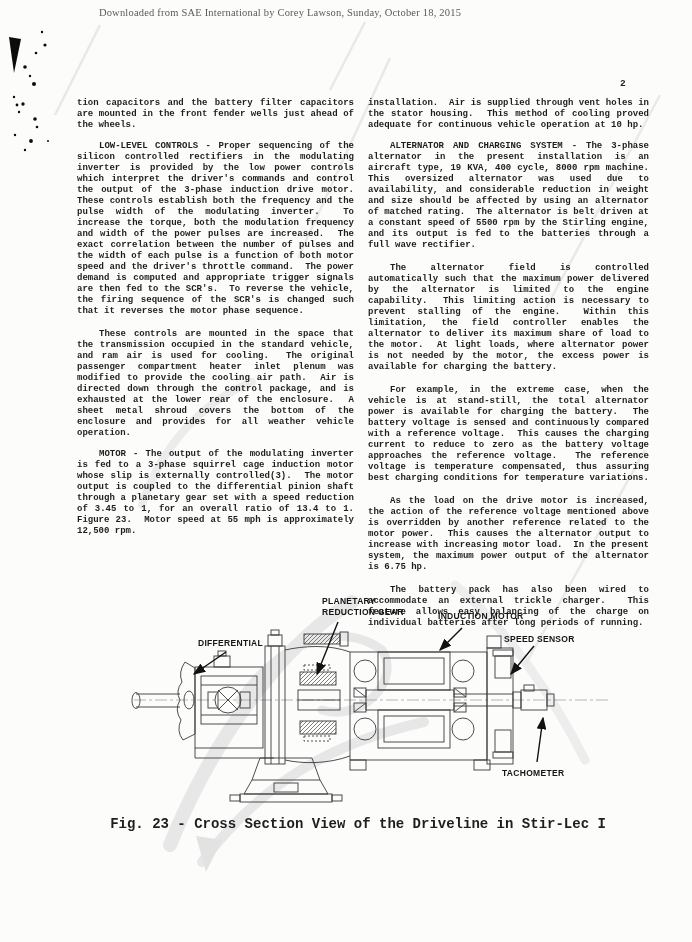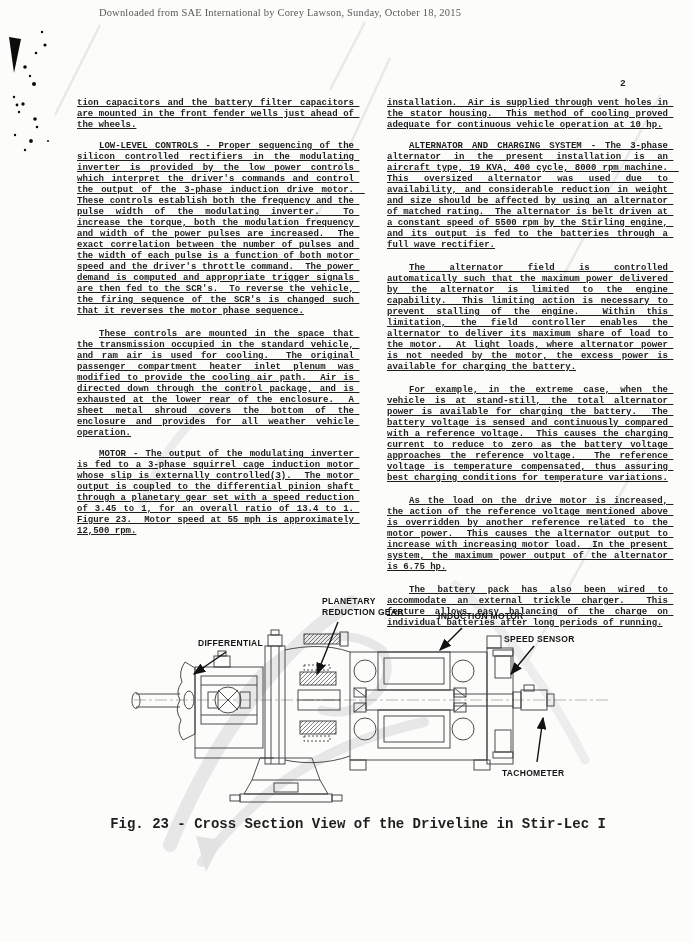--- a/index.html
+++ b/index.html
@@ -13,24 +13,24 @@
     position:absolute;left:0;top:7px;width:560px;text-align:center;
     font-family:"Liberation Serif","DejaVu Serif",serif;
     font-size:10.5px;color:#5a5a5a;letter-spacing:.2px;
   }
   .page-number{
     position:absolute;left:620px;top:78px;width:34px;
     font-size:9.5px;font-weight:bold;color:#1e1e1e;
   }
   .col{
     position:absolute;top:98px;
-    font-size:9px;line-height:11px;font-weight:bold;color:#1e1e1e;text-decoration:underline;
+    font-size:9px;line-height:11px;font-weight:bold;color:#1e1e1e;
   }
   .col-left{left:77px;width:277px;}
-  .col-right{left:387px;width:281px;}
+  .col-right{left:368px;width:281px;}
   .col p{margin:0;text-align:justify;white-space:pre-wrap;}
   .col p.indent{text-indent:22px;margin-top:12px;}
   .col p.gap{margin-top:10px;}
   .figure-caption{
     position:absolute;left:88px;top:816px;width:540px;text-align:center;
     font-size:14px;font-weight:bold;color:#1e1e1e;
   }
   .fig-label{
     font-family:"Liberation Sans","DejaVu Sans",sans-serif;
     font-size:8.5px;font-weight:bold;letter-spacing:.3px;fill:#151515;

